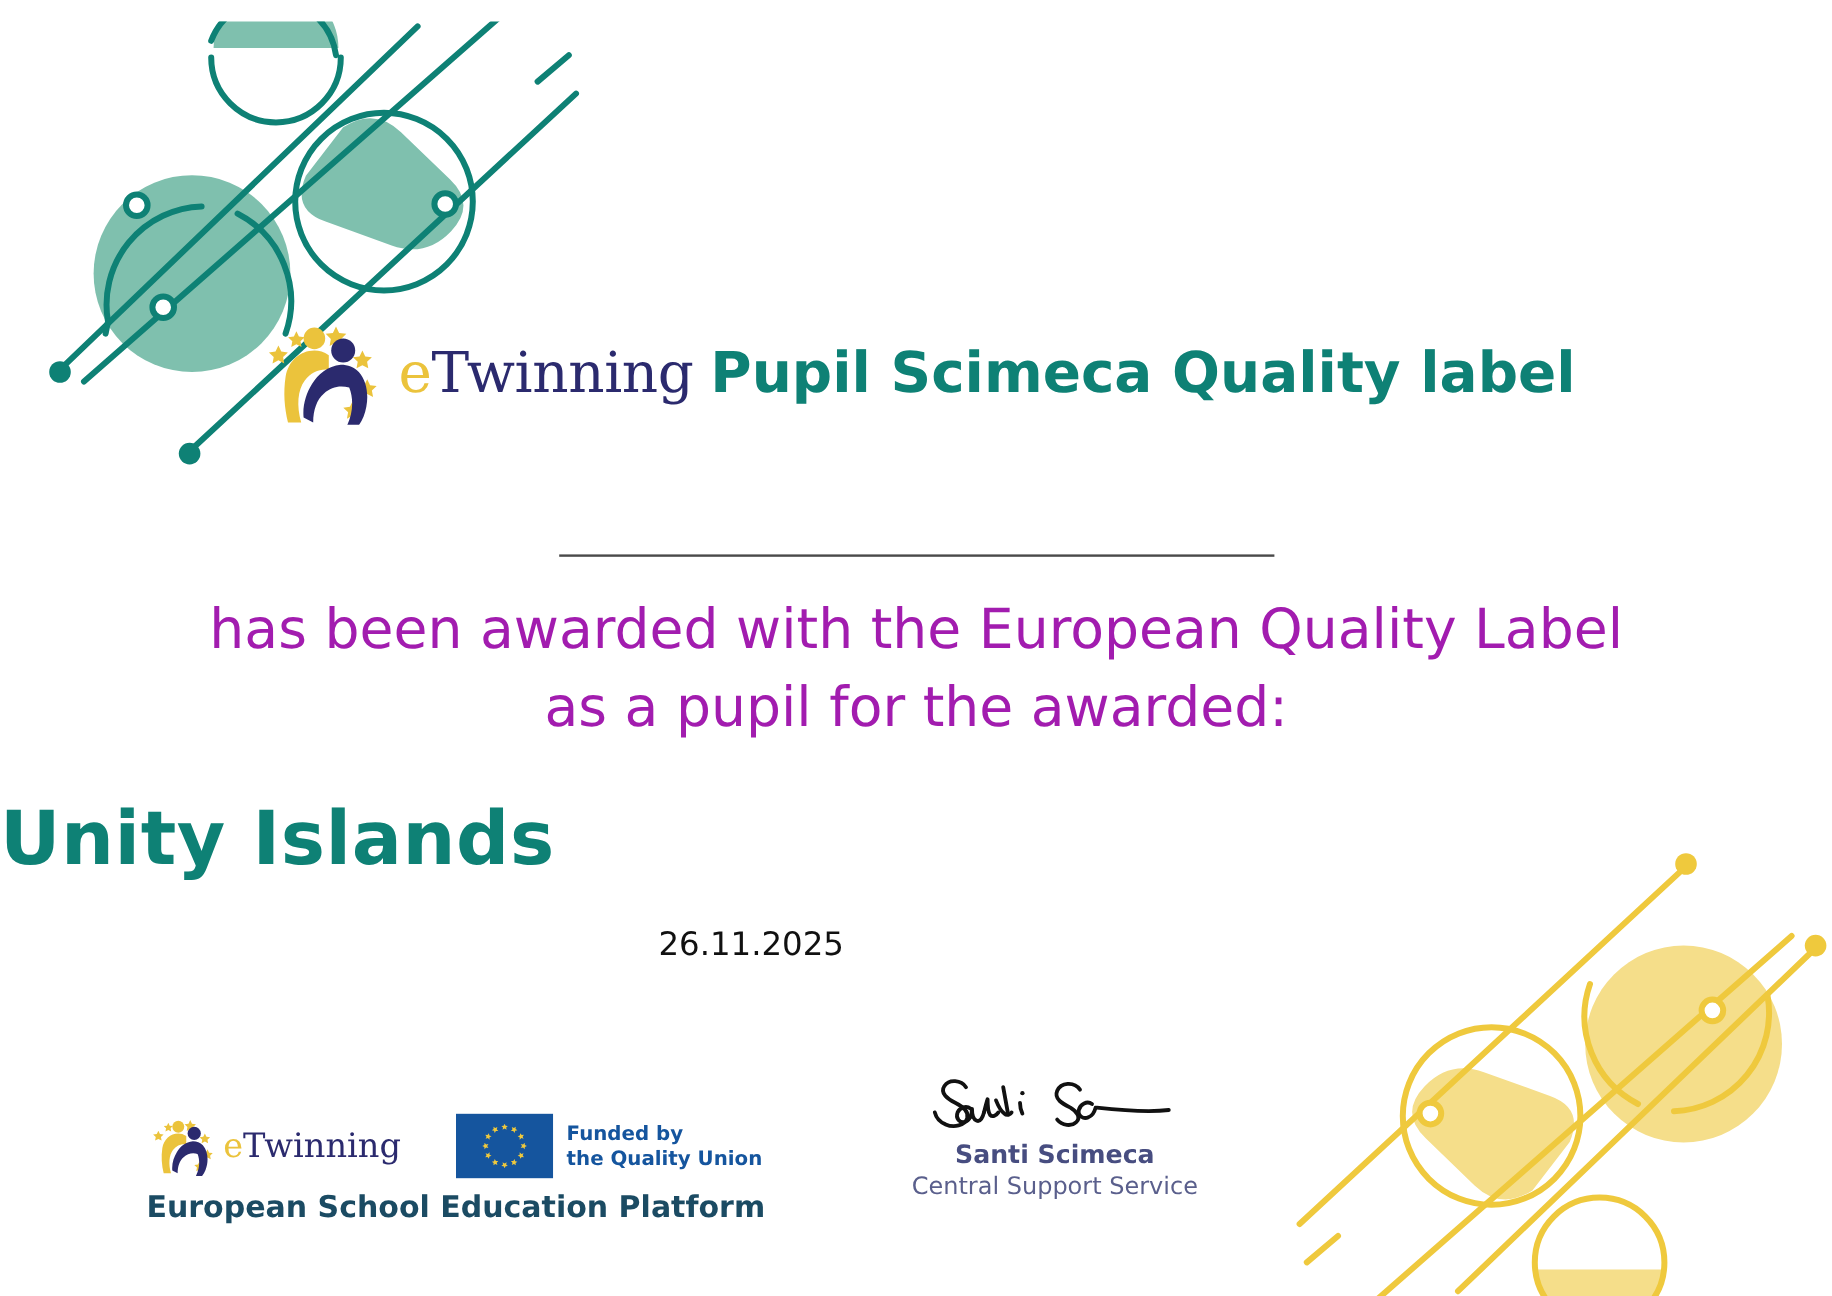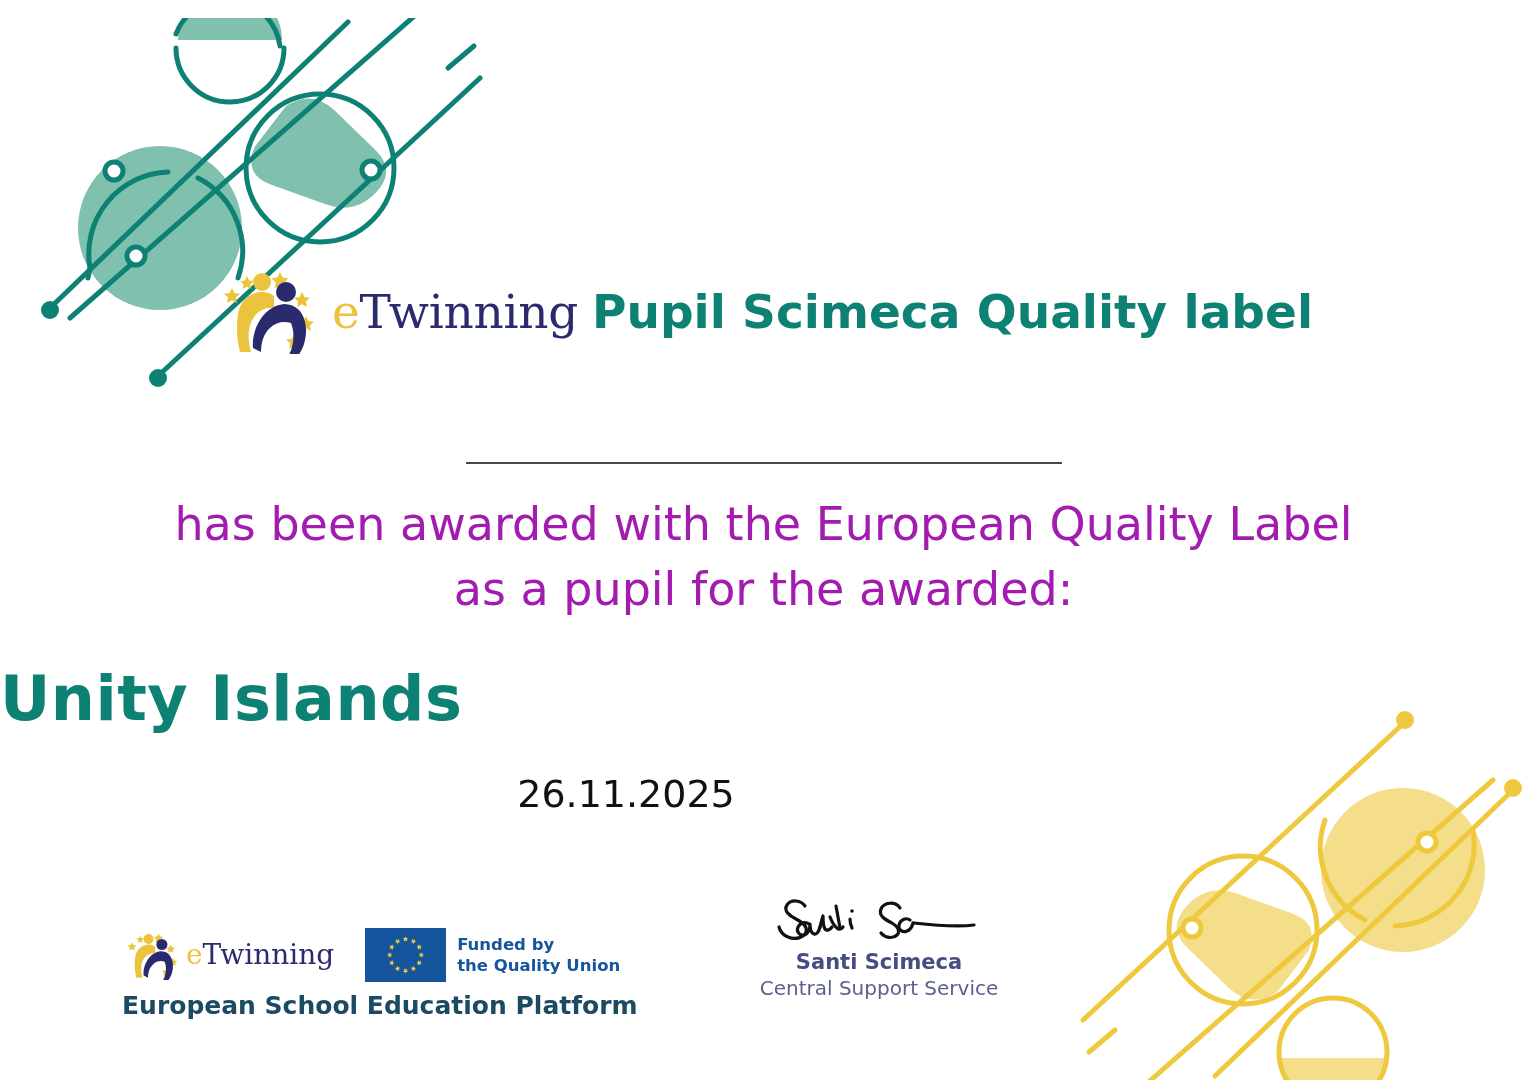--- a/index.html
+++ b/index.html
@@ -109,21 +109,21 @@
     font-weight: bold;
     letter-spacing: 0.5px;
   }
   #project-date {
     position: absolute;
     left: 0;
     top: 772px;
     width: 1252px;
     text-align: center;
     color: #111111;
-    font-size: 38px;
+    font-size: 27px;
     font-weight: 400;
   }
 
   
   #footer-left {
     position: absolute;
     left: 122px;
     top: 928px;
   }
   #footer-logos-row {
@@ -145,21 +145,21 @@
     margin-left: 2px;
     white-space: nowrap;
     font-family: "DejaVu Serif", "Liberation Serif", serif;
   }
   #footer-etwinning-wordmark .wm-e { color: #EBC33C; }
   #footer-etwinning-wordmark .wm-twinning { color: #2B2A6E; }
 
   #eu-funded {
     display: flex;
     align-items: center;
-    margin-left: 31px;
+    margin-left: 46px;
   }
   #eu-flag {
     width: 81px;
     height: 54px;
     flex: none;
   }
   #eu-funded-text {
     margin-left: 11px;
     color: #15559E;
     font-weight: bold;

